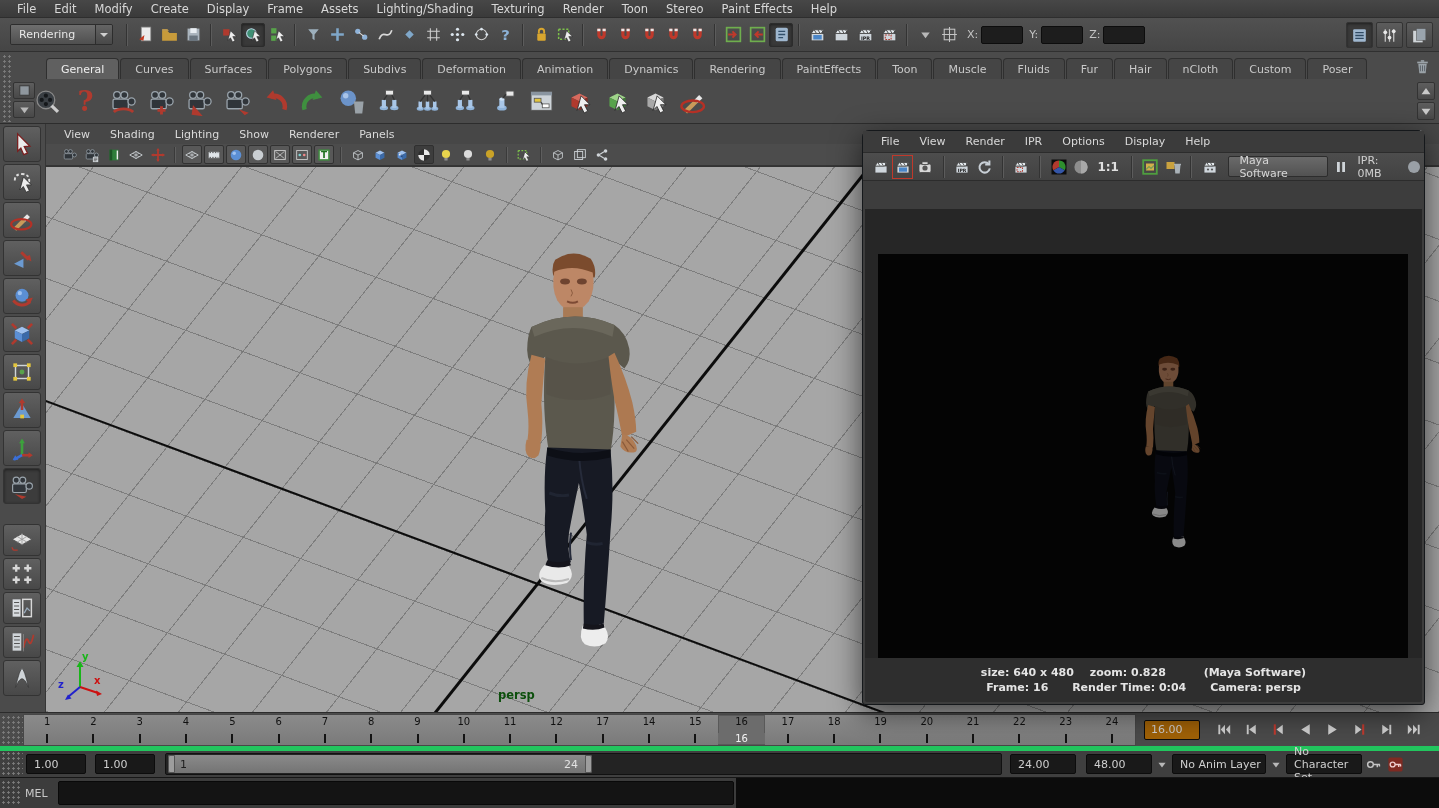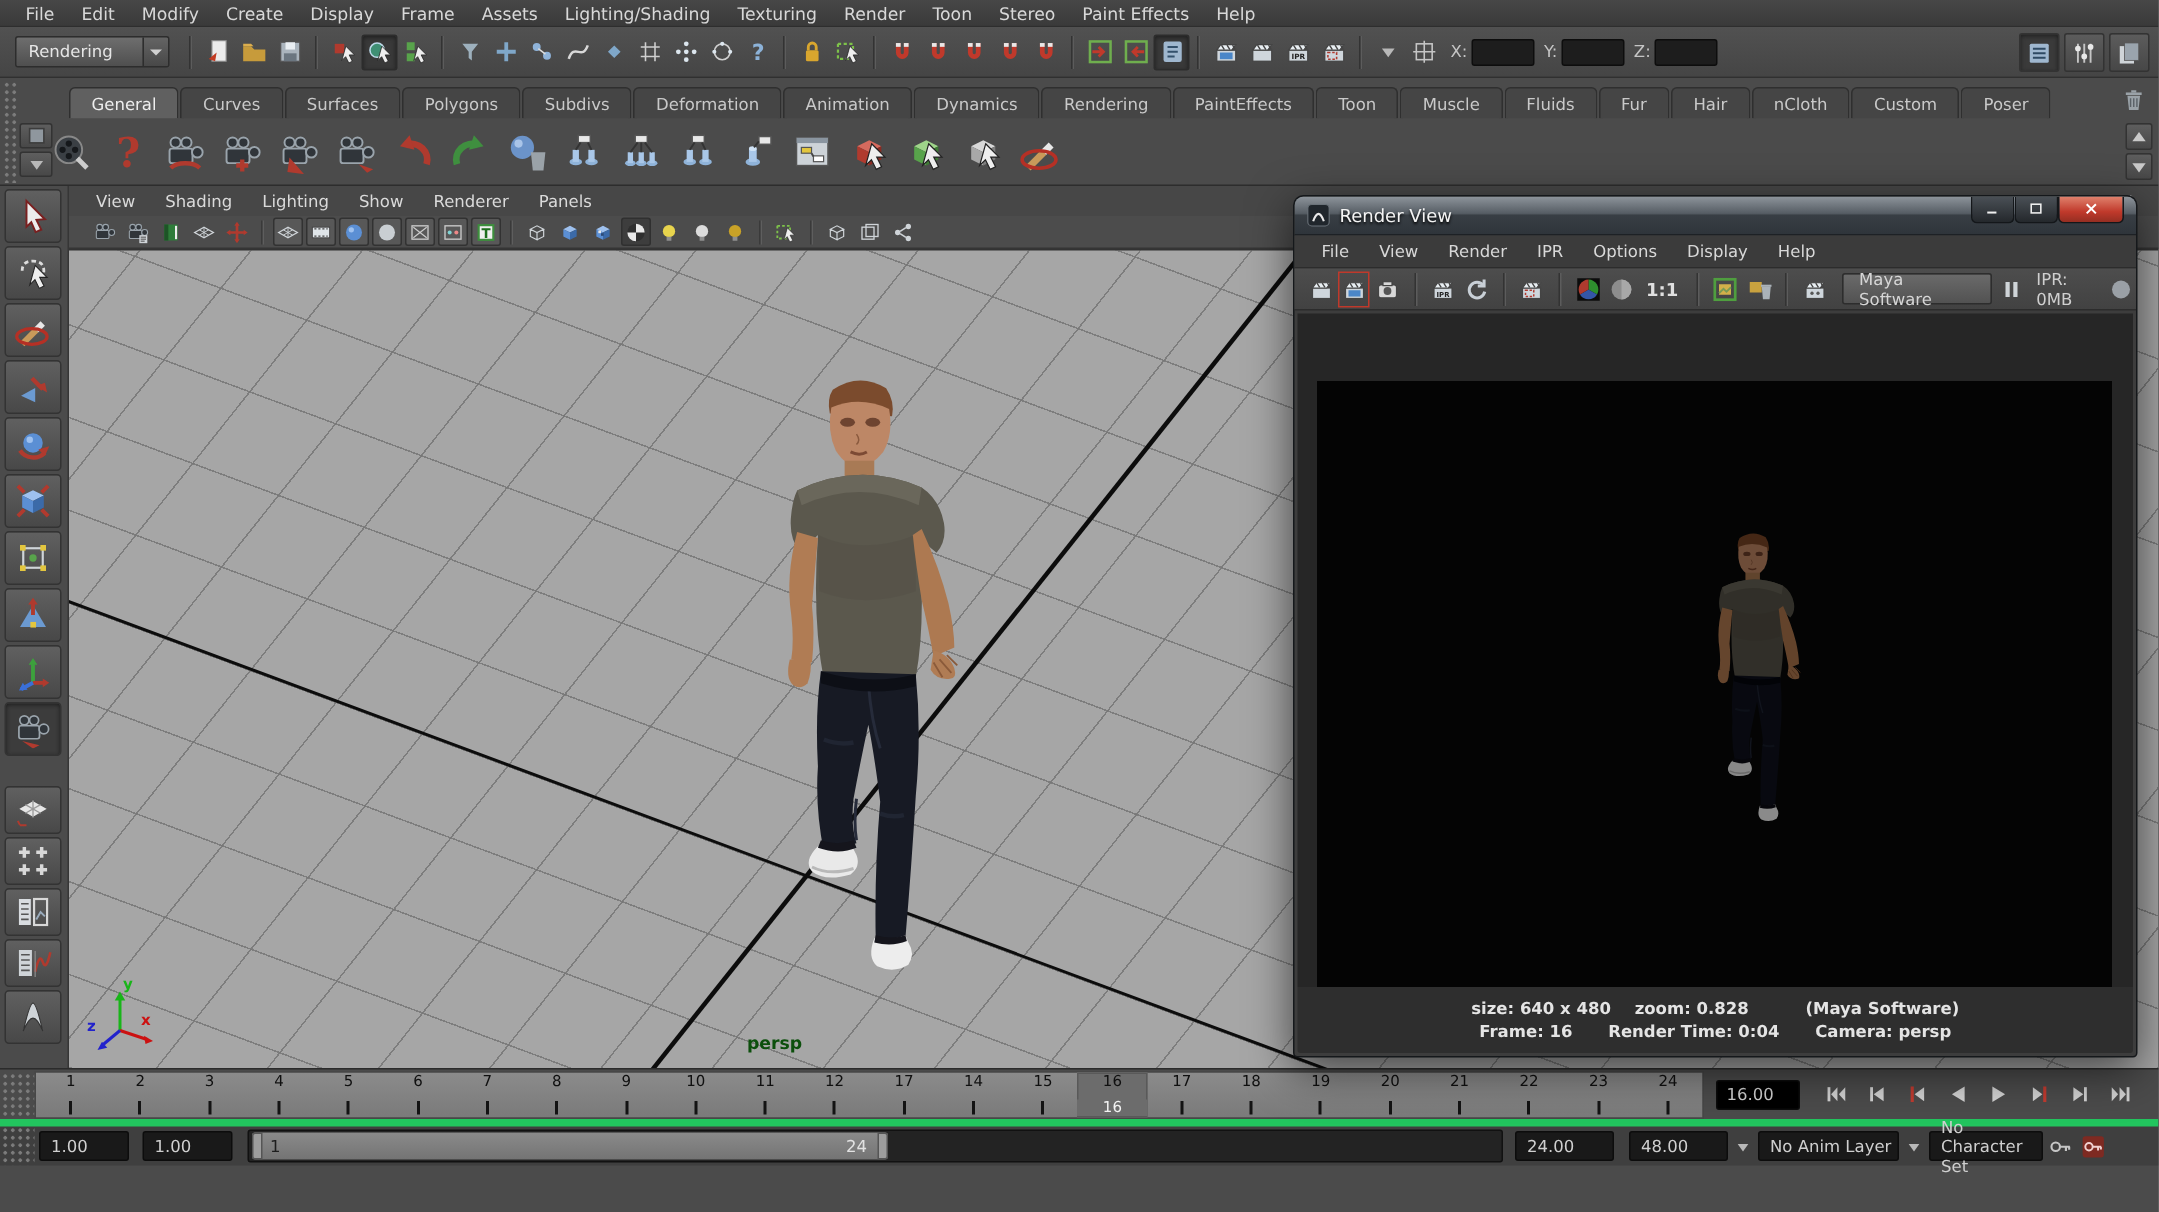--- a/index.html
+++ b/index.html
@@ -129,21 +129,21 @@
     border-top:1px solid #2b2b2b; display:flex; align-items:center; }
   #ts-grip { width:22px; height:30px; margin-left:1px; }
   #time-ruler { width:1113px; height:32px; background:linear-gradient(#8b8b8b,#7a7a7a);
     border:1px solid #474747; display:flex; }
   .tl-cell { flex:1; position:relative; }
   .tl-cell.current { background:#6c6c6c; box-shadow:inset 0 0 0 1px #595959; }
   .tl-num { display:block; text-align:center; margin-top:1px; font-size:10px; color:#101010; }
   .tl-tick { position:absolute; bottom:2px; left:calc(50% - 1px); width:2px; height:9px; background:#131313; }
   .tl-cur { position:absolute; bottom:1px; left:0; width:100%; text-align:center; font-size:10px;
     color:#f2f2f2; background:#6c6c6c; }
-  #current-time-field { width:56px; height:20px; margin-left:8px; background:#000000; border:1px solid #0c0c0c;
+  #current-time-field { width:56px; height:20px; margin-left:8px; background:#a16207; border:1px solid #0c0c0c;
     color:#cfcfcf; display:flex; align-items:center; padding-left:6px; border-radius:2px; }
   #playback { display:flex; margin-left:12px; gap:3px; }
   .pbtn { width:24px; height:22px; display:flex; align-items:center; justify-content:center; }
   .pbtn svg { width:17px; height:17px; }
 
   
   #rangeslider { position:absolute; top:746px; left:0; right:0; height:31px; background:#3f3f3f;
     border-top:5px solid #22c55e; display:flex; align-items:center; }
   #rs-grip { width:22px; height:26px; margin-left:1px; }
   .rfield { height:20px; background:#191919; border:1px solid #0c0c0c; border-radius:2px;
@@ -987,46 +987,20 @@
           <span class="ax-lab lab-y">y</span>
           <span class="ax-lab lab-z">z</span>
           <span class="ax-lab lab-x">x</span>
         </div>
         <span id="persp-label">persp</span>
       </div>
     </div>
   </div>
 
   <div id="renderview">
-    <div id="rv-title">
-      <span class="t-icon tbtn" style="width:16px;height:16px">
-          <svg viewBox="0 0 18 18" width="100%" height="100%" preserveAspectRatio="xMidYMid meet">
-            <rect x="1" y="1" width="16" height="16" rx="3" fill="#20262c" stroke="#6b737a" stroke-width=".8"></rect>
-            <path d="M5 13.5 Q9 2.5 13 13.5" fill="none" stroke="#e8e8e8" stroke-width="1.6"></path>
-          </svg>
-        </span>
-      <span class="t-text">Render View</span>
-      <div id="rv-winbtns">
-        <span class="wbtn">
-            <svg viewBox="0 0 18 18" width="100%" height="100%" preserveAspectRatio="xMidYMid meet">
-              <rect x="3" y="11.5" width="10" height="2.2" fill="#f0f0f0"></rect>
-            </svg>
-          </span>
-        <span class="wbtn">
-            <svg viewBox="0 0 18 18" width="100%" height="100%" preserveAspectRatio="xMidYMid meet">
-              <rect x="3.5" y="3.5" width="10.5" height="9.5" fill="none" stroke="#f0f0f0" stroke-width="1.7"></rect>
-            </svg>
-          </span>
-        <span class="wbtn wbtn-close">
-            <svg viewBox="0 0 18 18" width="100%" height="100%" preserveAspectRatio="xMidYMid meet">
-              <path d="M3.5 3.5 L13.5 13.5 M13.5 3.5 L3.5 13.5" stroke="#fff" stroke-width="2.2"></path>
-            </svg>
-          </span>
-      </div>
-    </div>
     <div id="rv-menus">
         <span class="rv-menu-item">File</span>
         <span class="rv-menu-item">View</span>
         <span class="rv-menu-item">Render</span>
         <span class="rv-menu-item">IPR</span>
         <span class="rv-menu-item">Options</span>
         <span class="rv-menu-item">Display</span>
         <span class="rv-menu-item">Help</span>
       </div>
     <div id="rv-toolbar">
@@ -1340,14 +1314,20 @@
       </span>
     <span class="tbtn" style="width:22px;height:22px">
         <svg viewBox="0 0 18 18" width="100%" height="100%" preserveAspectRatio="xMidYMid meet">
           <rect x="1.5" y="1.5" width="15" height="15" rx="2" fill="#7e2a22"></rect>
           <circle cx="6" cy="9" r="2.6" fill="none" stroke="#f0d0d0" stroke-width="1.4"></circle>
           <path d="M8.6 9 h6 M12.4 9 v2.6 M14.4 9 v2" stroke="#f0d0d0" stroke-width="1.4"></path>
         </svg>
       </span>
   </div>
 
+  <div id="cmdline">
+    <div id="cl-grip" class="grip"></div>
+    <span id="cl-label">MEL</span>
+    <div id="cl-input"></div>
+    <div id="cl-output"></div>
+  </div>
 
 </div>
 
 </body></html>

